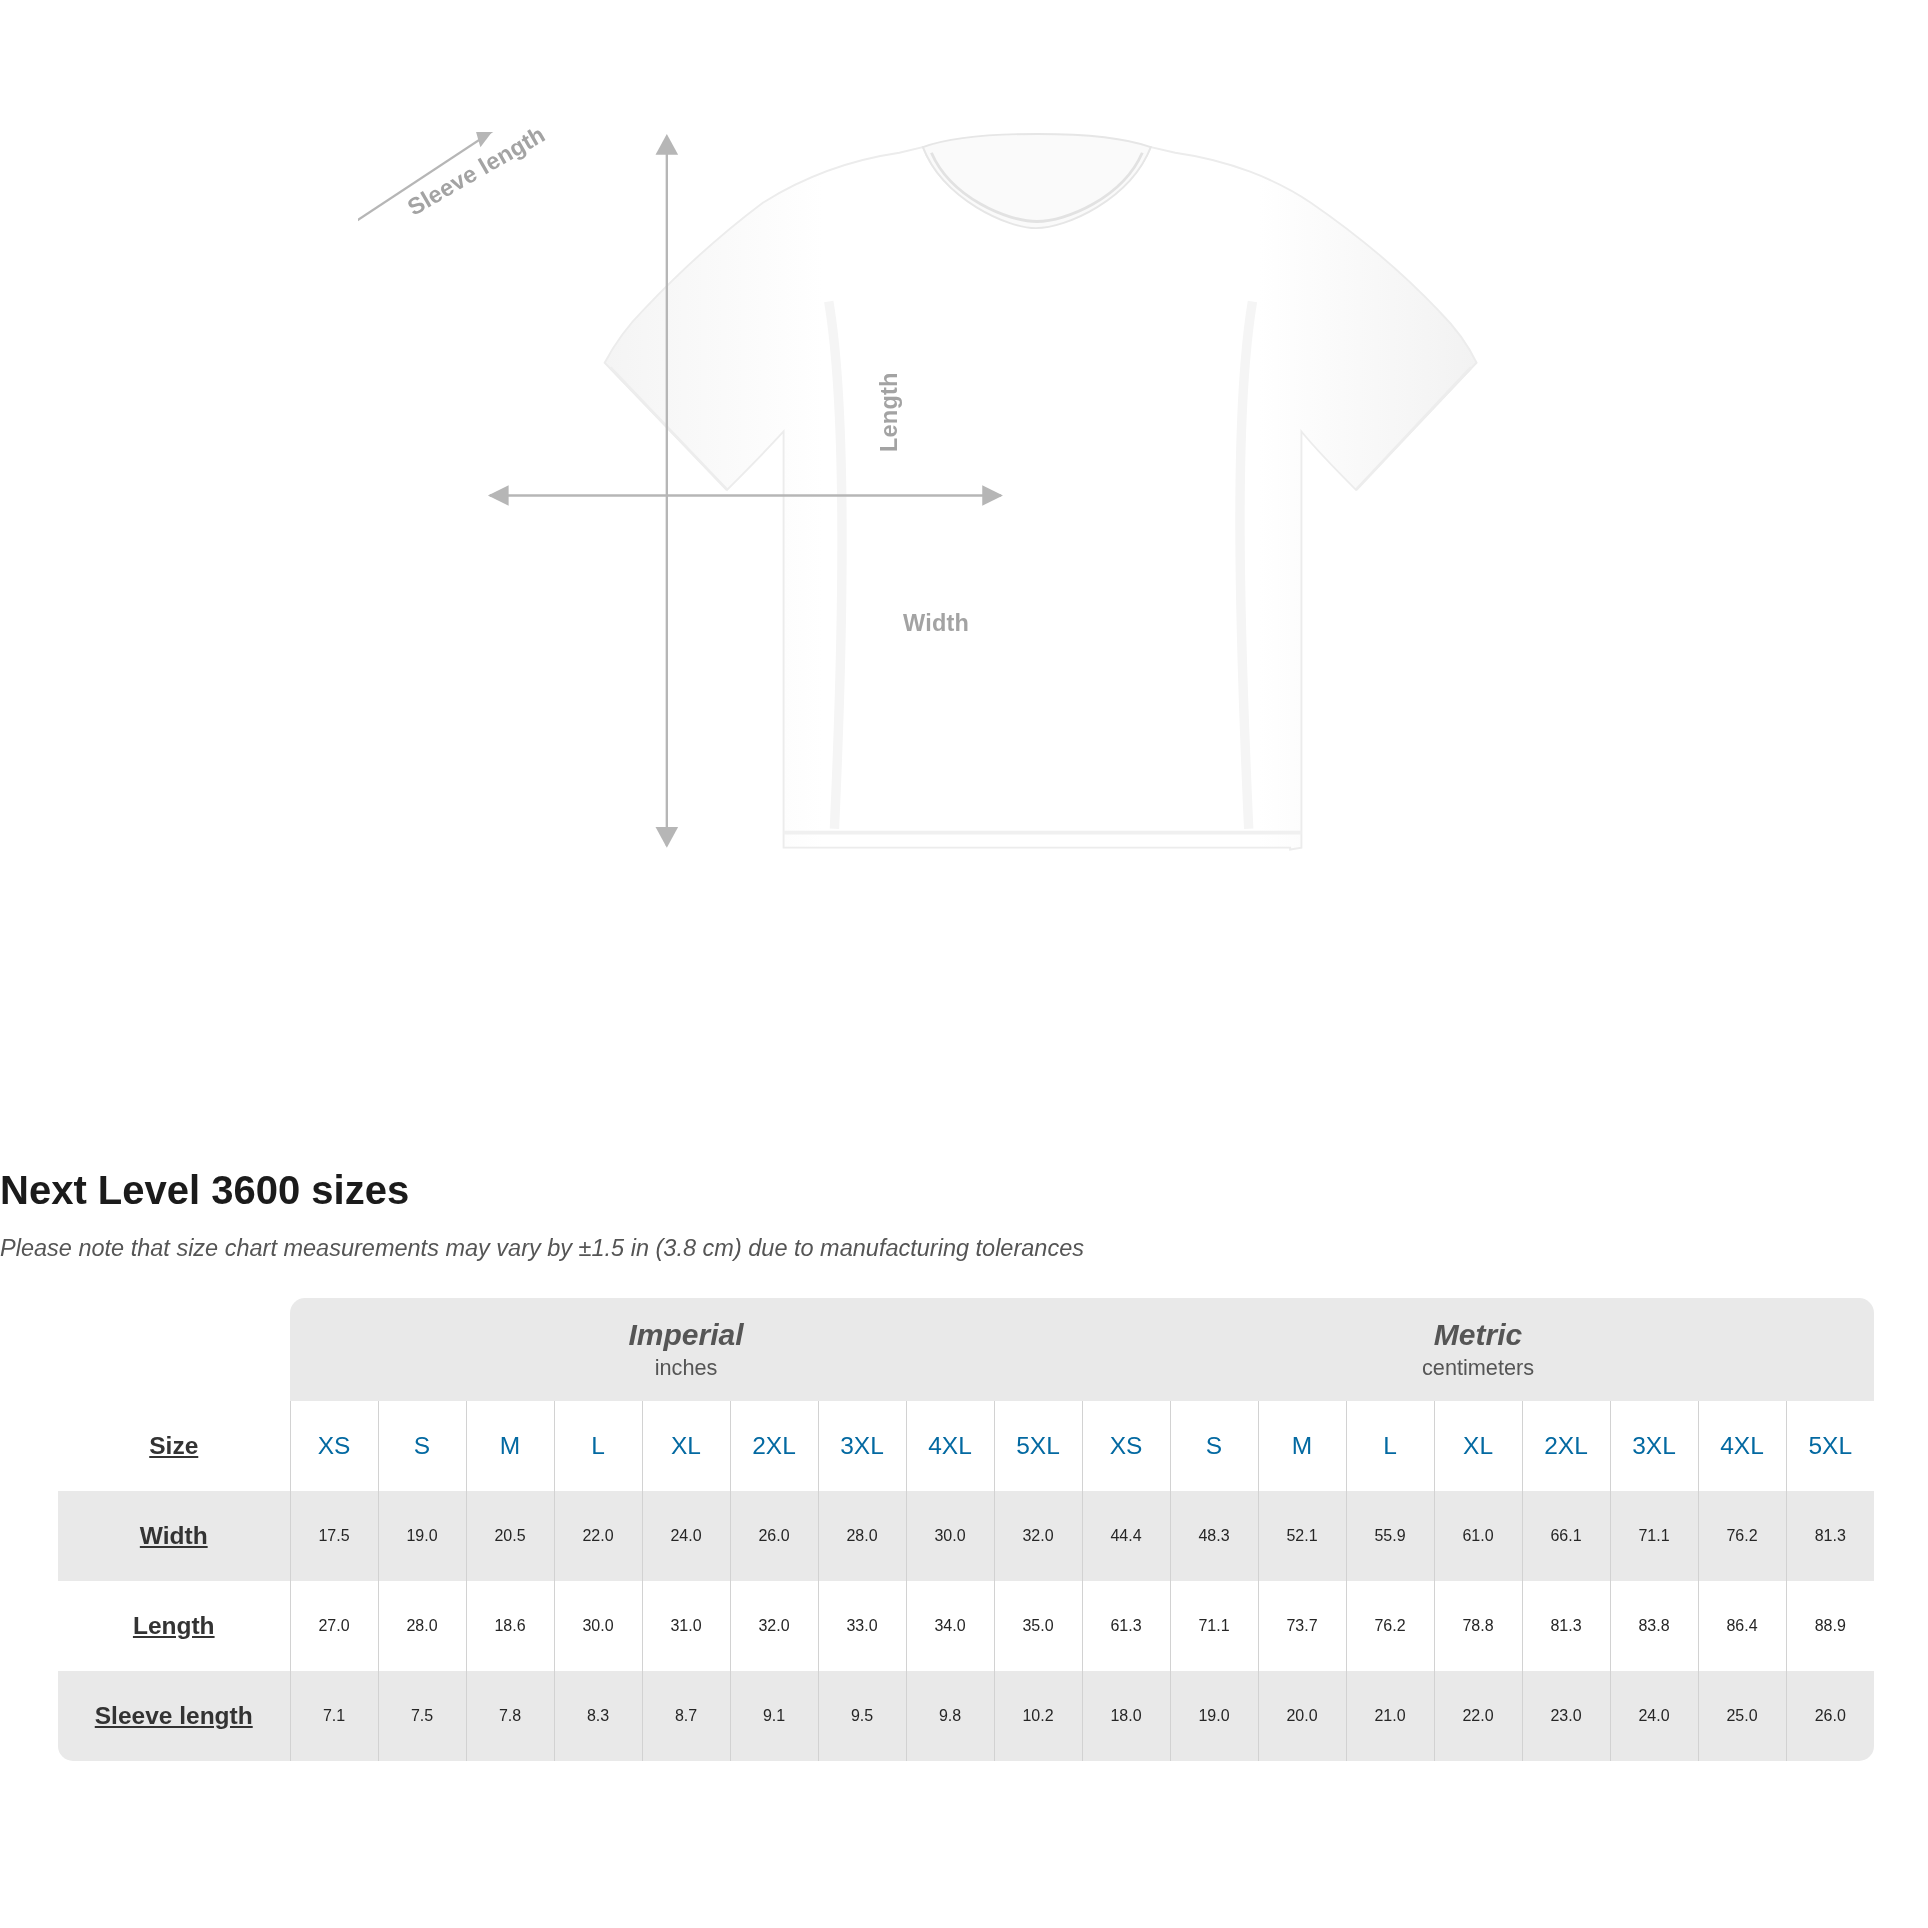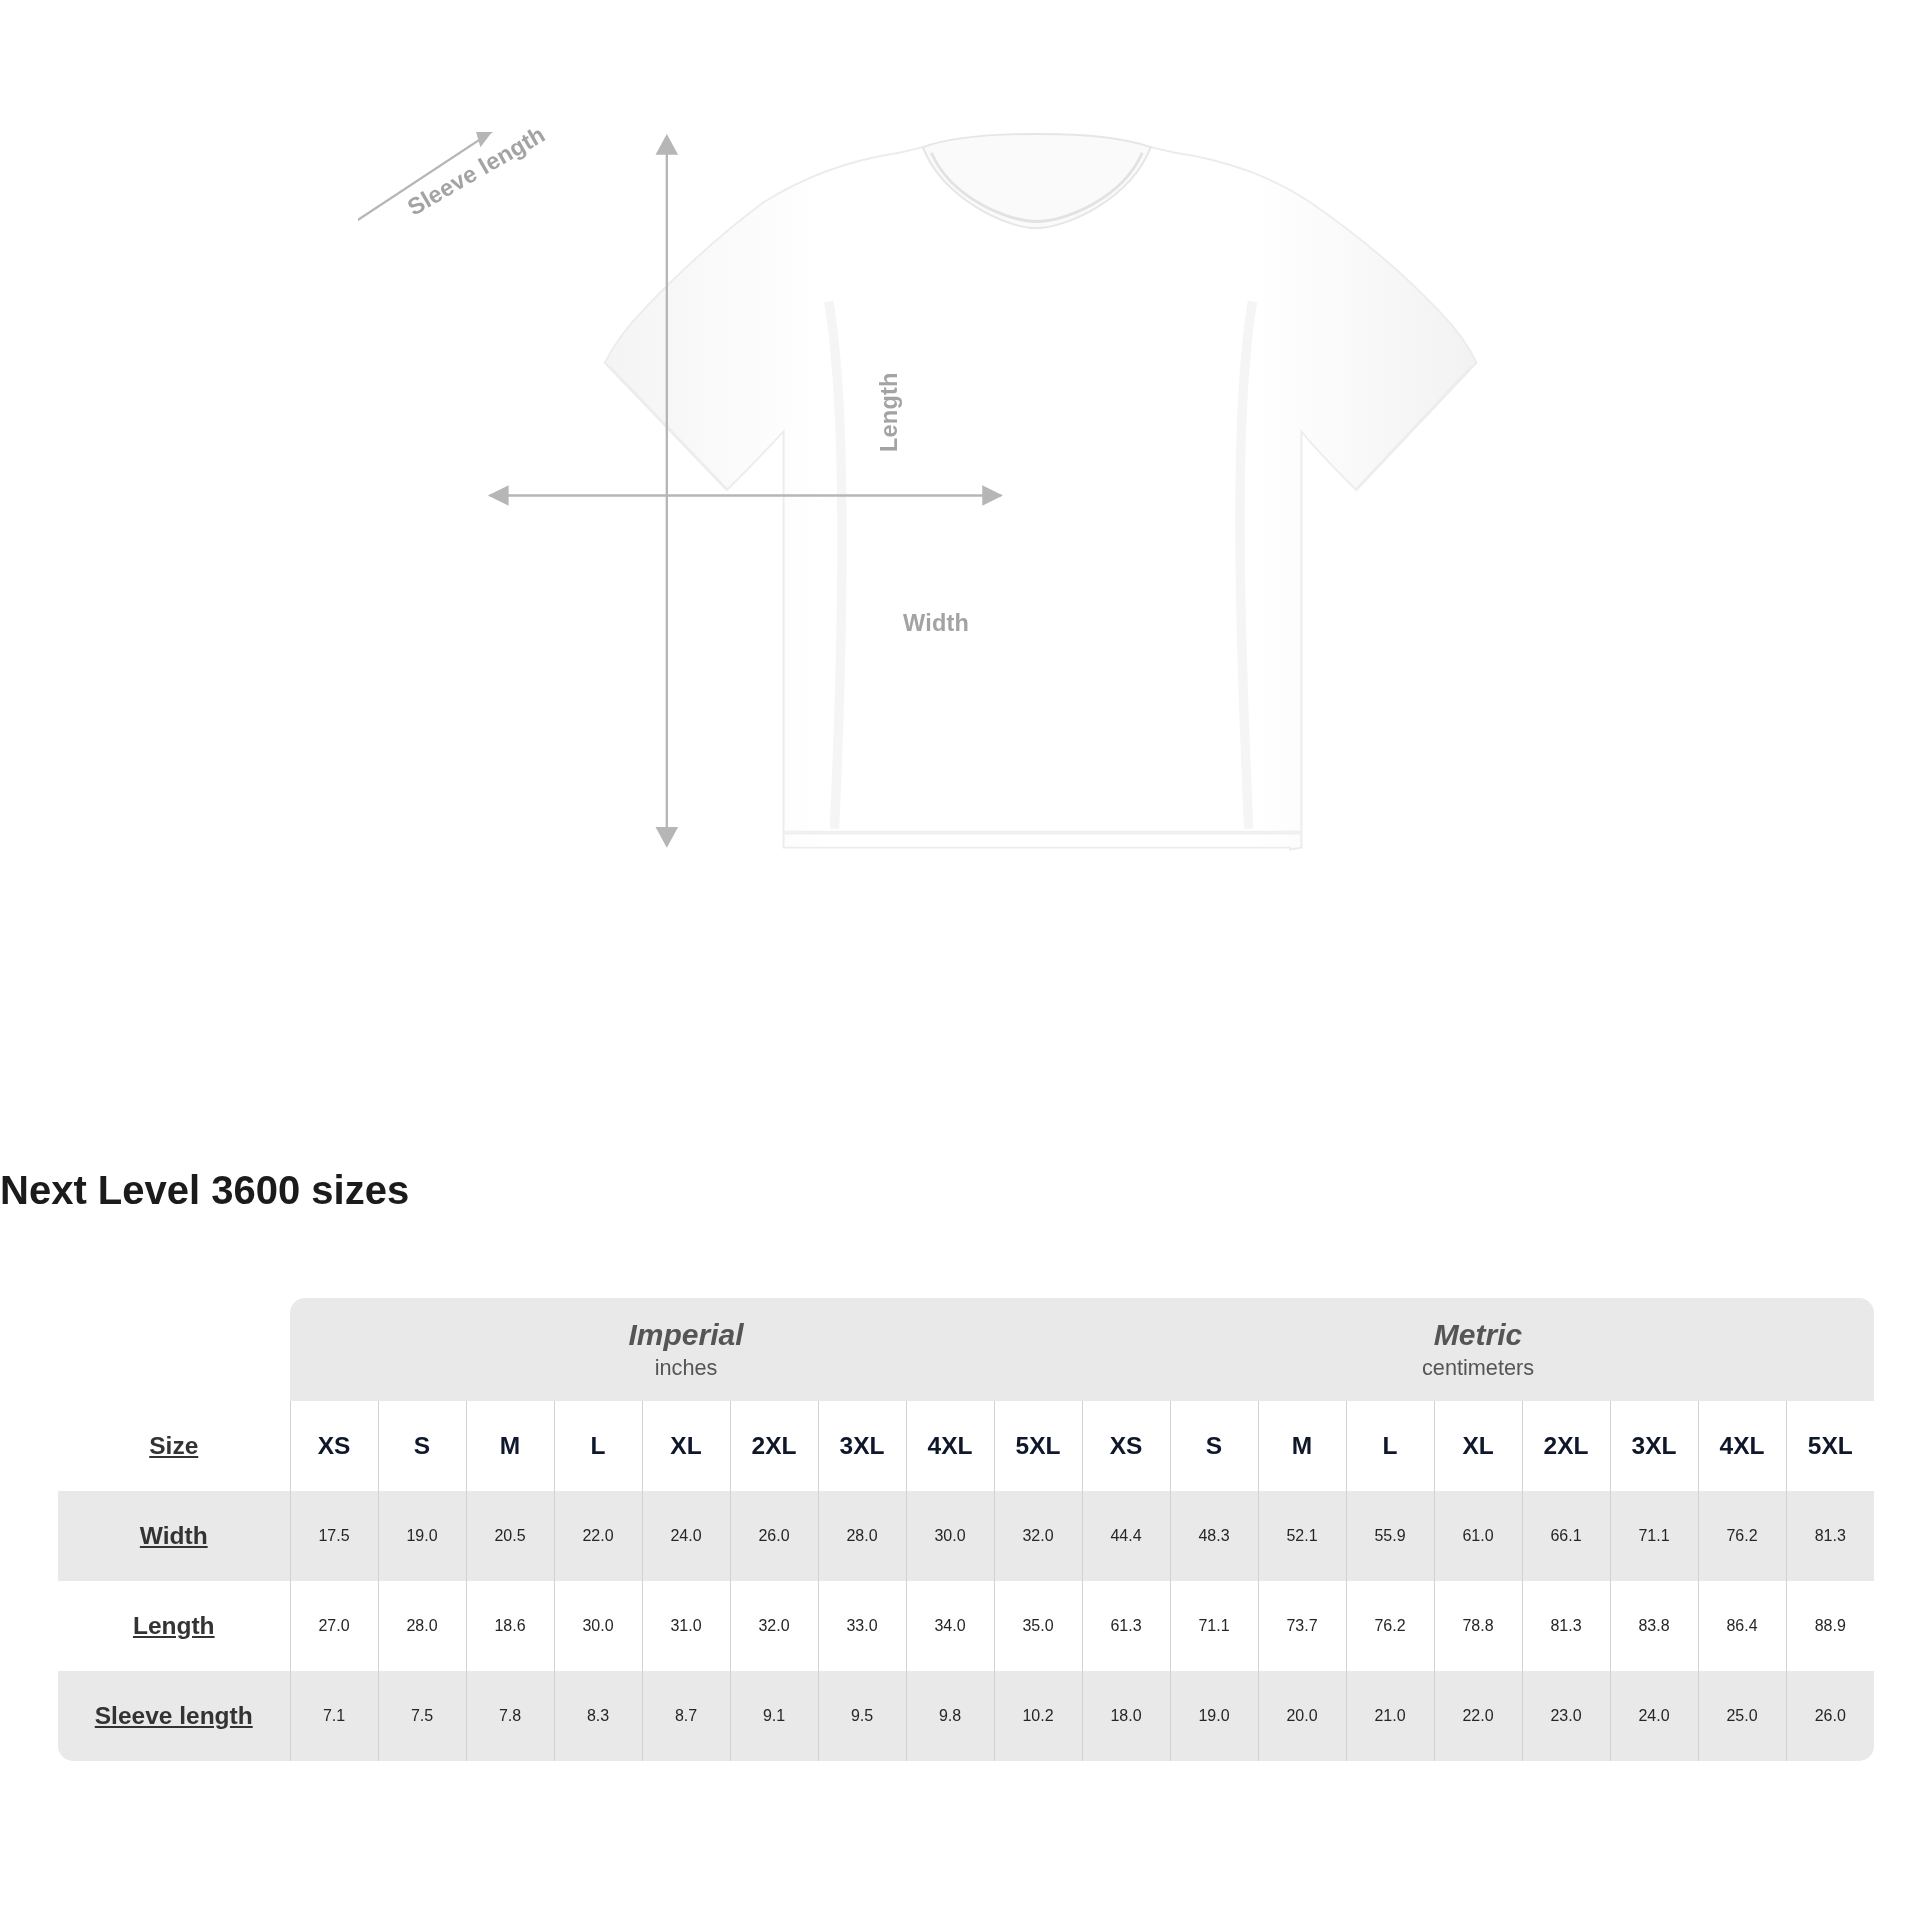--- a/index.html
+++ b/index.html
@@ -132,22 +132,22 @@
 
   .shade { background: #e9e9e9; }
   .plain { background: #ffffff; }
 
   .cell-val {
     font-size: 16px;
     color: #262626;
   }
   .cell-size {
     font-size: 24.5px;
-    font-weight: bold;
-    color: #0f172a;
+    font-weight: normal;
+    color: #0369a1;
   }
   .vline {
     border-left: 0.9px solid #d2d2d2;
   }
   .r-bl { border-bottom-left-radius: 15px; }
   .r-br { border-bottom-right-radius: 15px; }
 </style>
 </head>
 <body>
 
@@ -218,20 +218,21 @@
       </g>
     </svg>
 
     <div class="annot annot-sleeve">Sleeve length</div>
     <div class="annot annot-length">Length</div>
     <div class="annot annot-width">Width</div>
   </div>
 
   <div class="title-block">
     <div class="chart-title">Next Level 3600 sizes</div>
+    <div class="chart-note">Please note that size chart measurements may vary by ±1.5 in (3.8 cm) due to manufacturing tolerances</div>
   </div>
 
   <div class="table-wrap">
     <table class="size-table">
       <colgroup>
         <col style="width:232px">
         <col span="18" style="width:88px">
       </colgroup>
       <tbody>
         <tr>

